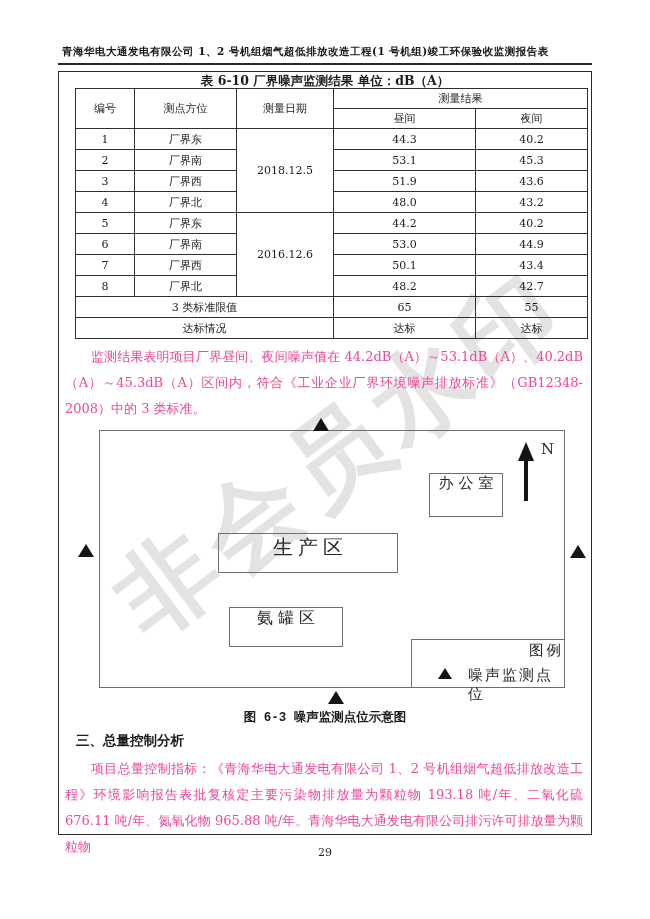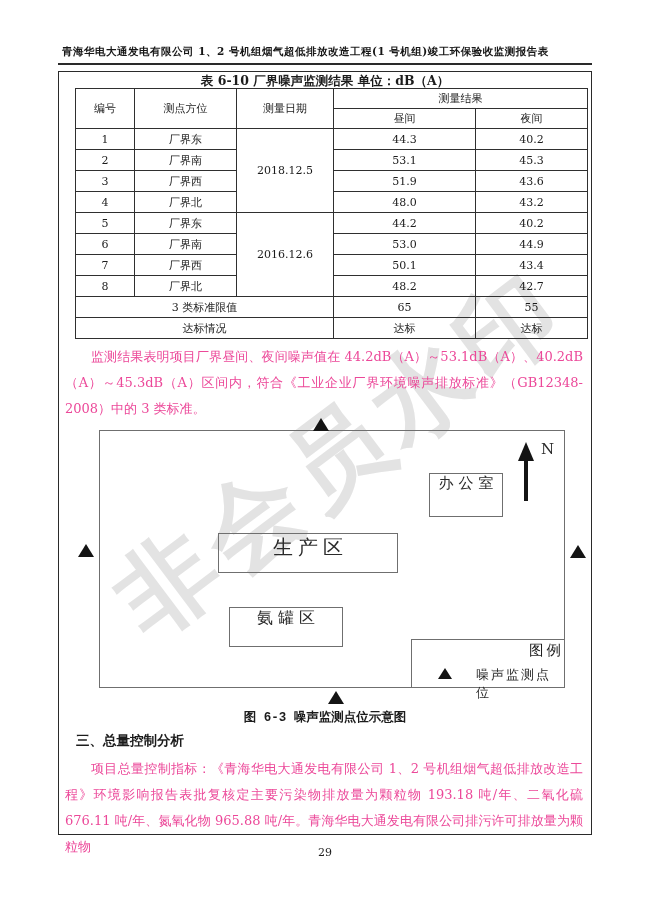--- a/index.html
+++ b/index.html
@@ -75,21 +75,21 @@
   .box-office     { left:370px; top:55px;  width:74px;  height:44px; }
   .box-production { left:159px; top:115px; width:180px; height:40px; font-size:20px; }
   .box-ammonia    { left:170px; top:189px; width:114px; height:40px; font-size:16px; }
   .legend-box {
     position:absolute; left:352px; top:221px; width:154px; height:49px;
     border:1px solid #6f6f6f;
   }
   .legend-title { text-align:right; font-size:14.5px; letter-spacing:3px; margin-top:1px; text-indent:3px; }
   .legend-row { position:absolute; left:0; top:25px; width:100%; height:18px; }
   .legend-row .tri-s { position:absolute; left:26px; top:3px; }
-  .legend-label { position:absolute; left:56px; top:1px; font-size:13px; letter-spacing:2px; color:#2a2a2a;margin-left:8px; }
+  .legend-label { position:absolute; left:56px; top:1px; font-size:15px; letter-spacing:2px; color:#2a2a2a; }
   .tri {
     width:0; height:0; position:absolute;
     border-left:8px solid transparent; border-right:8px solid transparent;
     border-bottom:13px solid #141414;
   }
   .tri-s {
     width:0; height:0;
     border-left:7px solid transparent; border-right:7px solid transparent;
     border-bottom:11px solid #141414;
   }

